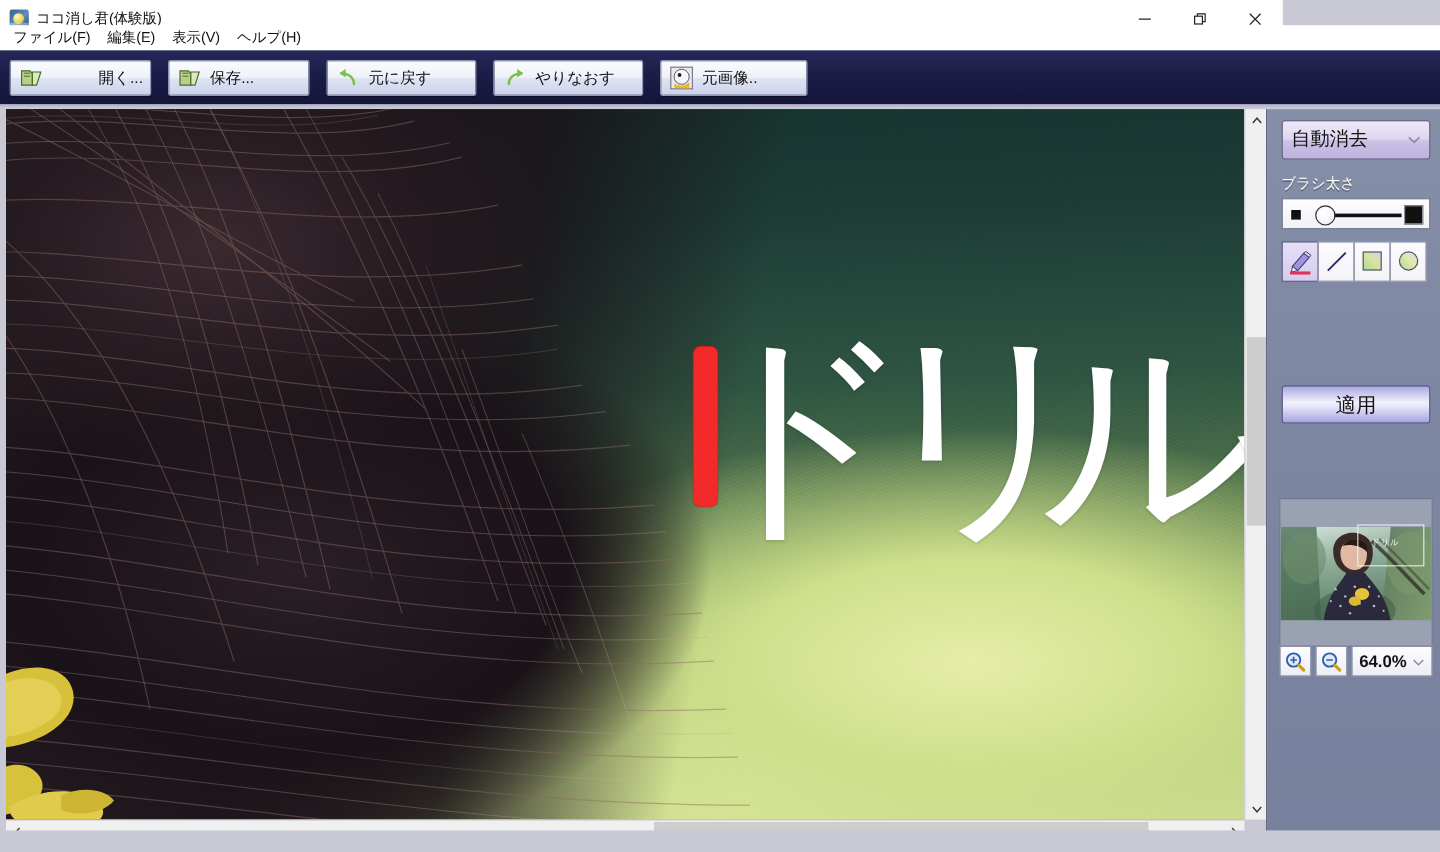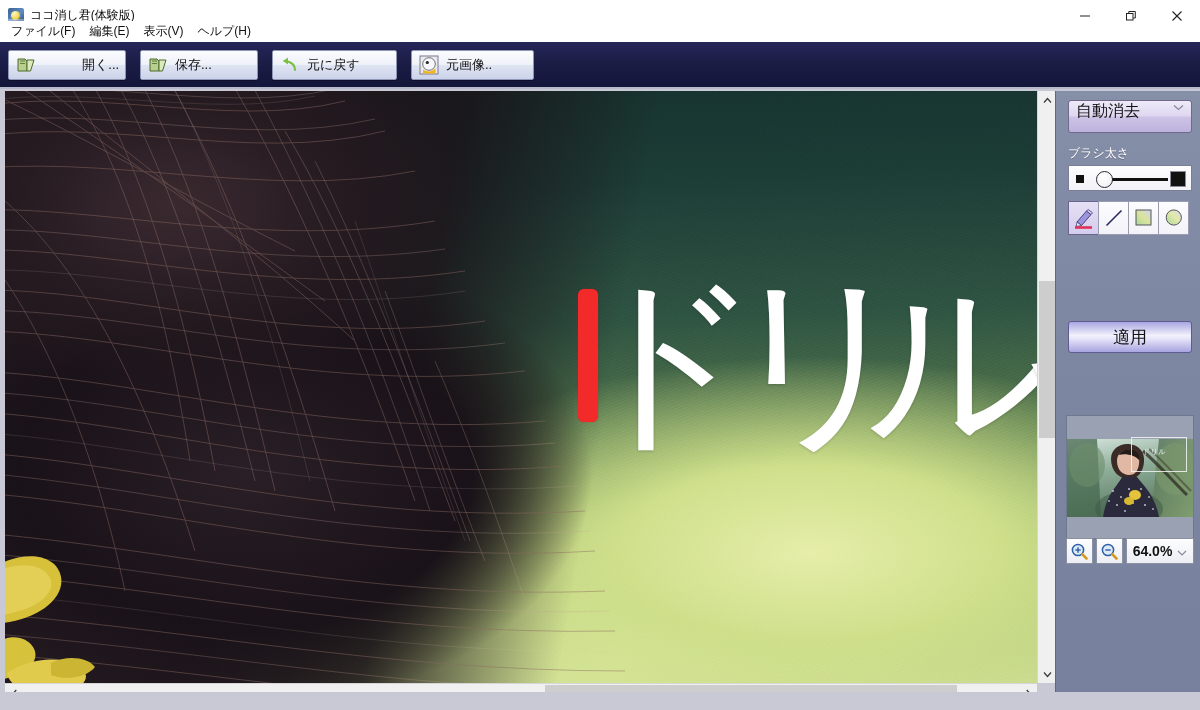--- a/index.html
+++ b/index.html
@@ -10,21 +10,21 @@
     background: #ffffff;
   }
   #app {
     position: relative;
     width: 1200px; height: 710px;
     background: #c9c9d6;
   }
 
   
   .titlebar {
-    position: absolute; left: 0; top: 0; width: 1200px; height: 31px;
+    position: absolute; left: 0; top: 0; width: 1069px; height: 31px;
     background: #ffffff;
     display: flex; align-items: center;
   }
   .title-ico {
     width: 16px; height: 16px; margin-left: 8px; margin-right: 6px;
     position: relative; flex: 0 0 auto;
     background: linear-gradient(135deg, #3b5f8f 0%, #5d8ec4 55%, #2b4468 100%);
     border-radius: 2px;
     overflow: hidden;
   }
@@ -164,21 +164,21 @@
   .rpanel {
     position: absolute; left: 1055px; top: 91px; width: 145px; height: 619px;
     background: linear-gradient(180deg, #868fa8 0%, #7e87a2 40%, #77809c 100%);
     border-left: 1px solid #5f6880;
   }
   .combo {
     position: absolute; left: 12px; top: 9px; width: 124px; height: 33px;
     background: linear-gradient(180deg, #eeeaf8 0%, #ded7f0 48%, #ccc3e6 52%, #bdb2dd 100%);
     border: 1px solid #6f6a8c;
     border-radius: 3px;
-    display: flex; align-items: flex-start; padding: 0 7px;
+    display: flex; align-items: center; padding: 0 7px;
   }
   .combo-text { font-size: 16px; color: #111; white-space: nowrap; flex: 1; }
   .chev { color: #666; font-size: 11px; }
   .panel-label {
     position: absolute; left: 12px; top: 54px;
     font-size: 12px; color: #ffffff; text-shadow: 0 1px 0 rgba(0,0,0,0.25);
   }
   .slider-box {
     position: absolute; left: 12px; top: 74px; width: 124px; height: 26px;
     background: linear-gradient(180deg, #fefeff 0%, #f2f2f7 100%);
@@ -328,20 +328,27 @@
     </div>
 
     <div class="tbtn w3">
       <svg class="ico" viewBox="0 0 20 20">
         <path d="M15 15 C15 7, 6 6, 4.5 6" fill="none" stroke="#7ac143" stroke-width="2.1" stroke-linecap="round"></path>
         <path d="M8 2.5 L3 6 L8 9.5 Z" fill="#7ac143"></path>
       </svg>
       <span class="tbtn-label">元に戻す</span>
     </div>
 
+    <div class="tbtn w4">
+      <svg class="ico" viewBox="0 0 20 20">
+        <path d="M5 15 C5 7, 14 6, 15.5 6" fill="none" stroke="#7ac143" stroke-width="2.1" stroke-linecap="round"></path>
+        <path d="M12 2.5 L17 6 L12 9.5 Z" fill="#7ac143"></path>
+      </svg>
+      <span class="tbtn-label">やりなおす</span>
+    </div>
 
     <div class="tbtn w5">
       <svg class="ico" viewBox="0 0 20 20">
         <rect x="1" y="1" width="18" height="18" fill="#e9e9ef" stroke="#7b7b8c" stroke-width="1"></rect>
         <circle cx="10" cy="9" r="6.3" fill="#f7f7fb" stroke="#555" stroke-width="0.8"></circle>
         <circle cx="8.3" cy="7.5" r="1.6" fill="#222"></circle>
         <path d="M4 14.5 Q10 19 16.5 13.5 L16.5 18.5 L4 18.5 Z" fill="#f0b51f"></path>
       </svg>
       <span class="tbtn-label">元画像..</span>
     </div>

